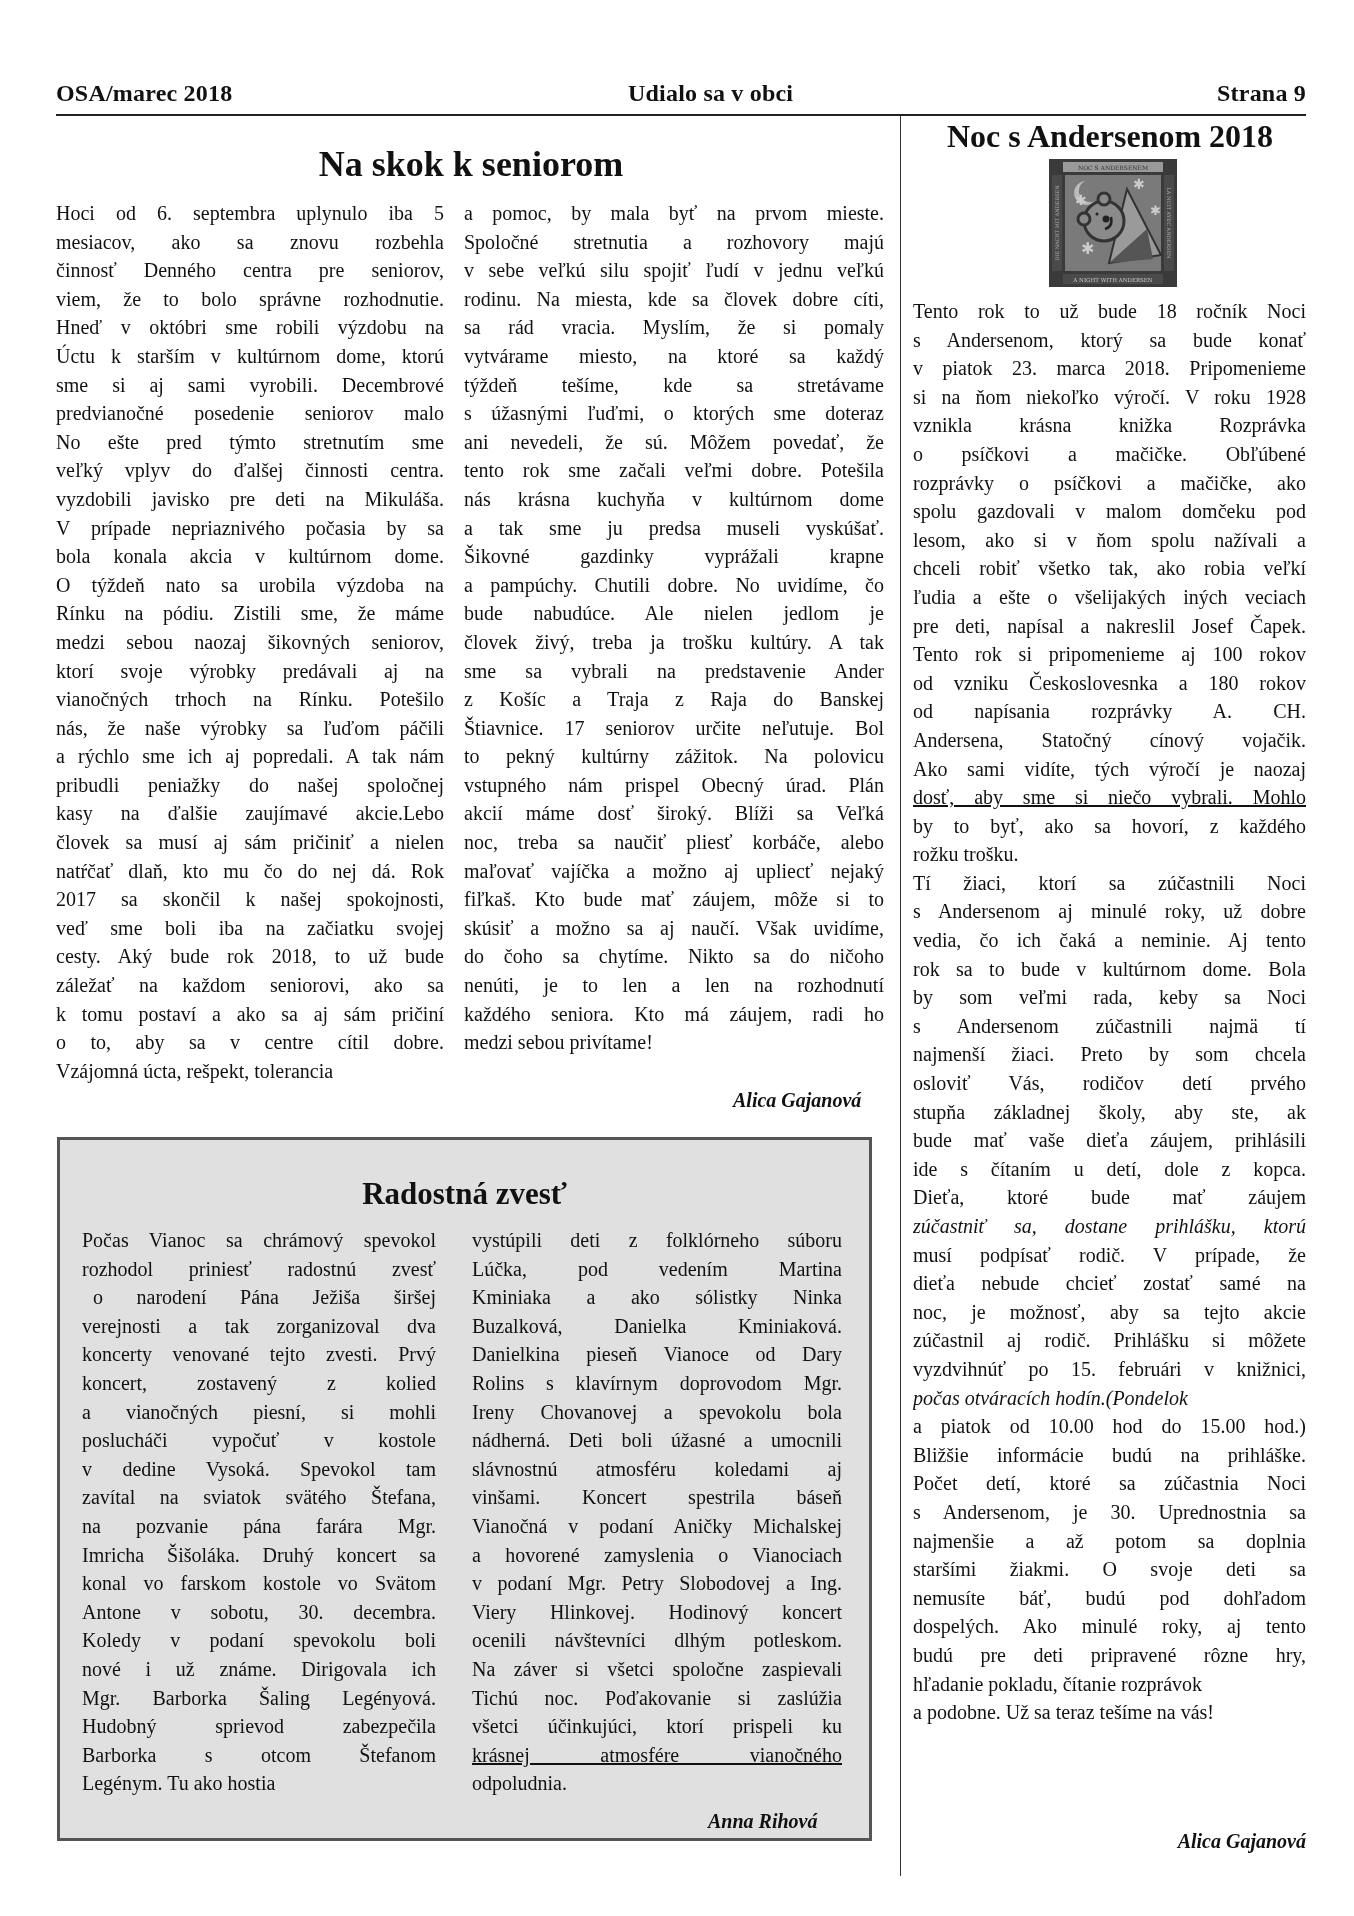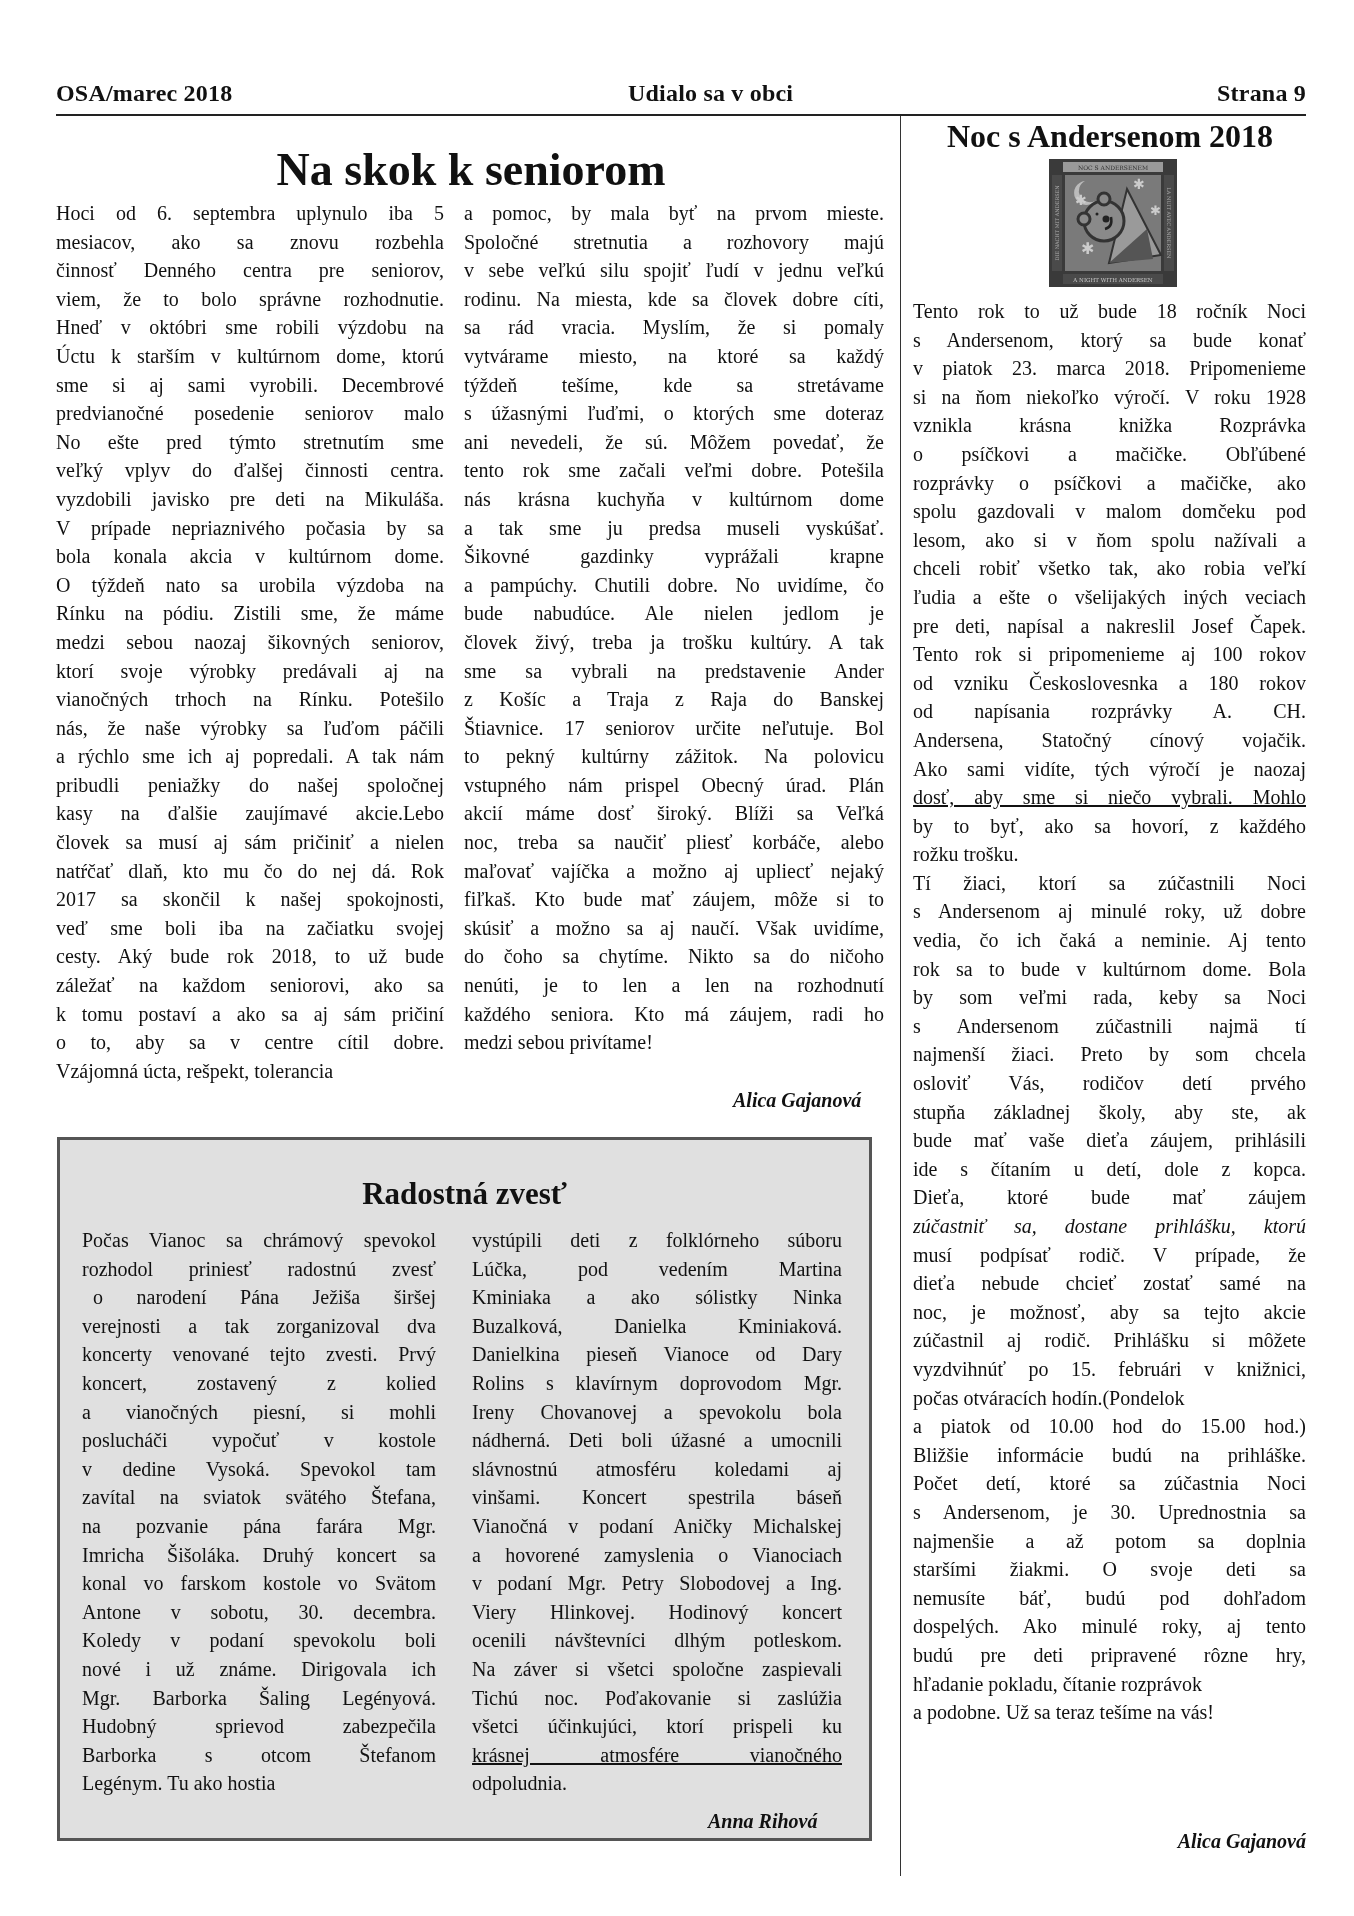--- a/index.html
+++ b/index.html
@@ -2,21 +2,21 @@
 <html><head>
 <meta charset="utf-8">
 <style>
   html, body { margin: 0; padding: 0; background: #ffffff; }
   body { width: 1354px; height: 1916px; position: relative; overflow: hidden;
          font-family: "Liberation Serif", "DejaVu Serif", serif; color: #111; }
   .abs { position: absolute; }
   .hdr { top: 80px; font-size: 24px; font-weight: bold; letter-spacing: 0.2px; }
   .rule-top { left: 56px; top: 114px; width: 1250px; height: 0; border-top: 2px solid #222; }
   .vrule { left: 900px; top: 116px; width: 0; height: 1760px; border-left: 1.5px solid #333; }
-  .h1 { font-weight: bold; font-size: 46px; text-align: center; }
+  .h1 { font-weight: bold; font-size: 36px; text-align: center; }
   .col { font-size: 20px; line-height: 28.6px; }
   .col .ln { display: block; text-align: justify; text-align-last: justify; white-space: nowrap; height: 28.6px; }
   .col .ln.last { text-align-last: left; }
   .sig { font-style: italic; font-weight: bold; font-size: 20px; }
   .box { left: 57px; top: 1137px; width: 815px; height: 704px; background: #e0e0e0;
          border: 3px solid #555; box-sizing: border-box; }
   .box-title { font-weight: bold; font-size: 31px; }
   .logo { left: 1049px; top: 159px; width: 128px; height: 128px; }
 </style>
 </head>
@@ -206,21 +206,21 @@
     <span class="ln" style="white-space: normal; overflow: hidden;">stupňa základnej školy, aby ste,  ak</span>
     <span class="ln" style="white-space: normal; overflow: hidden;">bude mať vaše dieťa záujem, prihlásili</span>
     <span class="ln" style="white-space: normal; overflow: hidden;">ide s čítaním u detí, dole z kopca.</span>
     <span class="ln" style="white-space: normal; overflow: hidden;">Dieťa,  ktoré bude mať záujem</span>
     <span class="ln" style="white-space: normal; overflow: hidden; font-style: italic;">zúčastniť sa, dostane prihlášku, ktorú</span>
     <span class="ln" style="white-space: normal; overflow: hidden;">musí podpísať rodič.  V prípade, že</span>
     <span class="ln" style="white-space: normal; overflow: hidden;">dieťa nebude chcieť zostať  samé na</span>
     <span class="ln" style="white-space: normal; overflow: hidden;">noc,  je možnosť, aby sa tejto akcie</span>
     <span class="ln" style="white-space: normal; overflow: hidden;">zúčastnil aj rodič.  Prihlášku si môžete</span>
     <span class="ln" style="white-space: normal; overflow: hidden;">vyzdvihnúť po 15. februári v knižnici,</span>
-    <span class="ln last" style="white-space: normal; overflow: hidden;">počas  otváracích  hodín.(Pondelok</span>
+    <span class="ln last" style="white-space: normal; overflow: hidden; font-style: italic;">počas  otváracích  hodín.(Pondelok</span>
     <span class="ln" style="white-space: normal; overflow: hidden;">a piatok od 10.00 hod do 15.00 hod.)</span>
     <span class="ln" style="white-space: normal; overflow: hidden;">Bližšie informácie  budú na prihláške.</span>
     <span class="ln" style="white-space: normal; overflow: hidden;">Počet detí, ktoré sa zúčastnia Noci</span>
     <span class="ln" style="white-space: normal; overflow: hidden;">s Andersenom, je 30. Uprednostnia sa</span>
     <span class="ln" style="white-space: normal; overflow: hidden;">najmenšie a až potom sa doplnia</span>
     <span class="ln" style="white-space: normal; overflow: hidden;">staršími žiakmi. O svoje deti sa</span>
     <span class="ln" style="white-space: normal; overflow: hidden;">nemusíte báť, budú pod dohľadom</span>
     <span class="ln" style="white-space: normal; overflow: hidden;">dospelých. Ako minulé roky, aj tento</span>
     <span class="ln" style="white-space: normal; overflow: hidden;">budú pre deti pripravené rôzne hry,</span>
     <span class="ln last" style="white-space: normal; overflow: hidden;">hľadanie pokladu, čítanie rozprávok</span>

